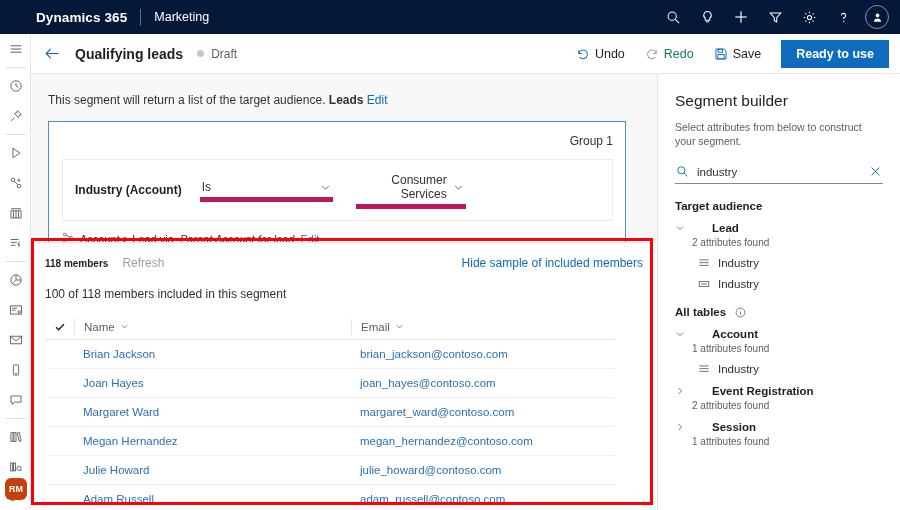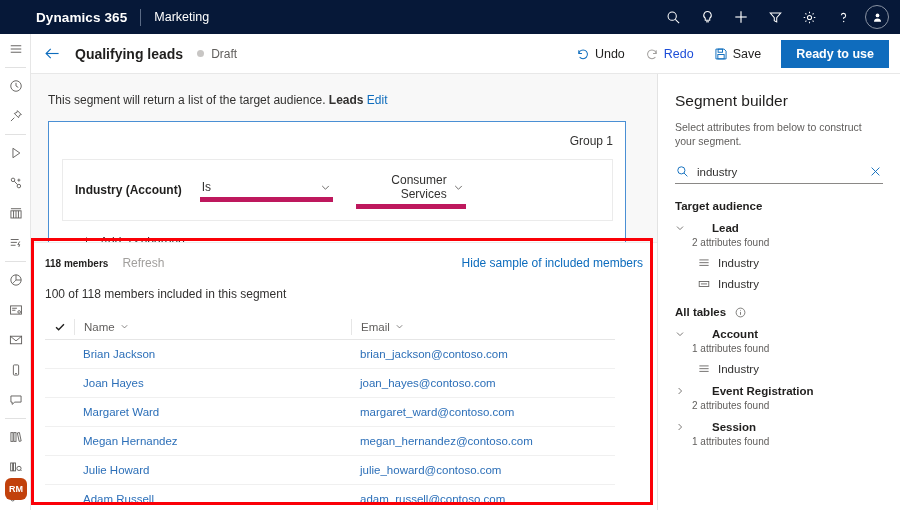--- a/index.html
+++ b/index.html
@@ -82,21 +82,21 @@
     width: 7px; height: 7px; border-radius: 50%; background: #c8c6c4;
     margin-left: 14px;
   }
   .status-text { margin-left: 7px; font-size: 12px; color: #605e5c; }
   .cmd-spacer { flex: 1; }
   .cmd-btn {
     display: flex; align-items: center; gap: 5px;
     font-size: 12.5px; color: #201f1e; cursor: pointer;
     padding: 4px 9px; margin-right: 2px;
   }
-  .cmd-btn.disabled { color: #1d4ed8; cursor: default; }
+  .cmd-btn.disabled { color: #0f766e; cursor: default; }
   .cmd-btn .ci { color: #0d6cbd; display: flex; }
   .cmd-btn.disabled .ci { color: #a19f9d; }
   .ready-btn {
     background: #0f6cbd; color: #ffffff; font-size: 12.5px; font-weight: bold;
     padding: 7px 15px; margin-right: 11px; margin-left: 9px;
     cursor: pointer; border: none; white-space: nowrap;
     font-family: "Liberation Sans", sans-serif;
   }
 
   
@@ -465,20 +465,34 @@
         <div class="ddl val">
           <span>Consumer Services</span>
           <span class="chev">
             <svg width="11" height="11" viewBox="0 0 12 12" fill="none" stroke="currentColor" stroke-width="1">
                 <path d="M2.4 4.3L6 7.9l3.6-3.6"></path>
               </svg>
           </span>
         </div>
       </div>
 
+      <div class="rel-row">
+        <span>
+          <svg width="12" height="12" viewBox="0 0 14 14" fill="none" stroke="#605e5c" stroke-width="1">
+            <circle cx="3.2" cy="3" r="1.5"></circle>
+              <circle cx="3.2" cy="10.4" r="1.5"></circle>
+              <circle cx="10.6" cy="6.7" r="1.5"></circle>
+            <line x1="4.6" y1="3.6" x2="9.2" y2="6.1"></line>
+              <line x1="4.6" y1="9.8" x2="9.2" y2="7.3"></line>
+          </svg>
+        </span>
+        <span>Account &gt; Lead via</span>
+        <span class="ital">Parent Account for lead</span>
+        <span class="link">Edit</span>
+      </div>
 
       <div class="subgroup-row">
         <span class="plus">
           <svg width="13" height="13" viewBox="0 0 14 14" stroke="currentColor" stroke-width="1.1">
             <line x1="7" y1="1.6" x2="7" y2="12.4"></line>
               <line x1="1.6" y1="7" x2="12.4" y2="7"></line>
           </svg>
         </span>
         <span>Add a subgroup</span>
       </div>

